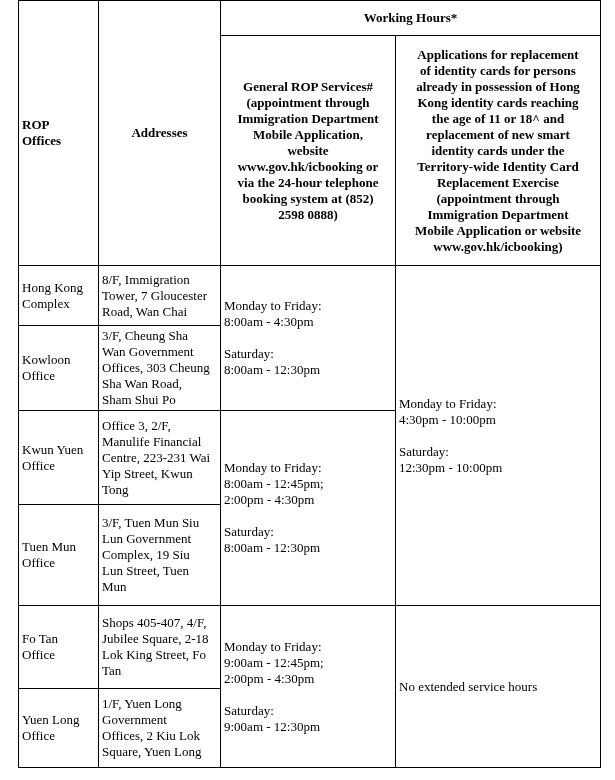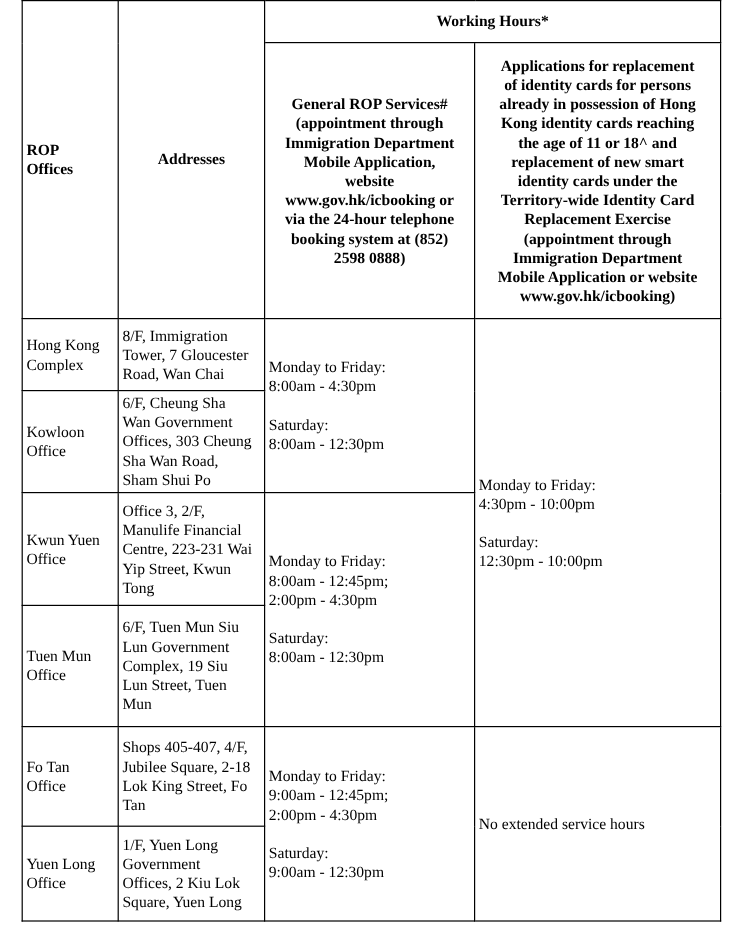--- a/index.html
+++ b/index.html
@@ -96,21 +96,21 @@
       <td rowspan="4" class="ext-cell pre">Monday to Friday:
 4:30pm - 10:00pm
 
 Saturday:
 12:30pm - 10:00pm</td>
     </tr>
 
     <tr style="height:81px">
       <td class="office-cell pre">Kowloon
 Office</td>
-      <td class="addr-cell pre">6/F, Cheung Sha
+      <td class="addr-cell pre">3/F, Cheung Sha
 Wan Government
 Offices, 303 Cheung
 Sha Wan Road,
 Sham Shui Po</td>
     </tr>
 
     <tr style="height:94px">
       <td class="office-cell pre">Kwun Yuen
 Office</td>
       <td class="addr-cell pre">Office 3, 2/F,
@@ -122,21 +122,21 @@
 8:00am - 12:45pm;
 2:00pm - 4:30pm
 
 Saturday:
 8:00am - 12:30pm</td>
     </tr>
 
     <tr style="height:101px">
       <td class="office-cell pre">Tuen Mun
 Office</td>
-      <td class="addr-cell pre">6/F, Tuen Mun Siu
+      <td class="addr-cell pre">3/F, Tuen Mun Siu
 Lun Government
 Complex, 19 Siu
 Lun Street, Tuen
 Mun</td>
     </tr>
 
     <tr style="height:83px">
       <td class="office-cell pre">Fo Tan
 Office</td>
       <td class="addr-cell pre">Shops 405-407, 4/F,

